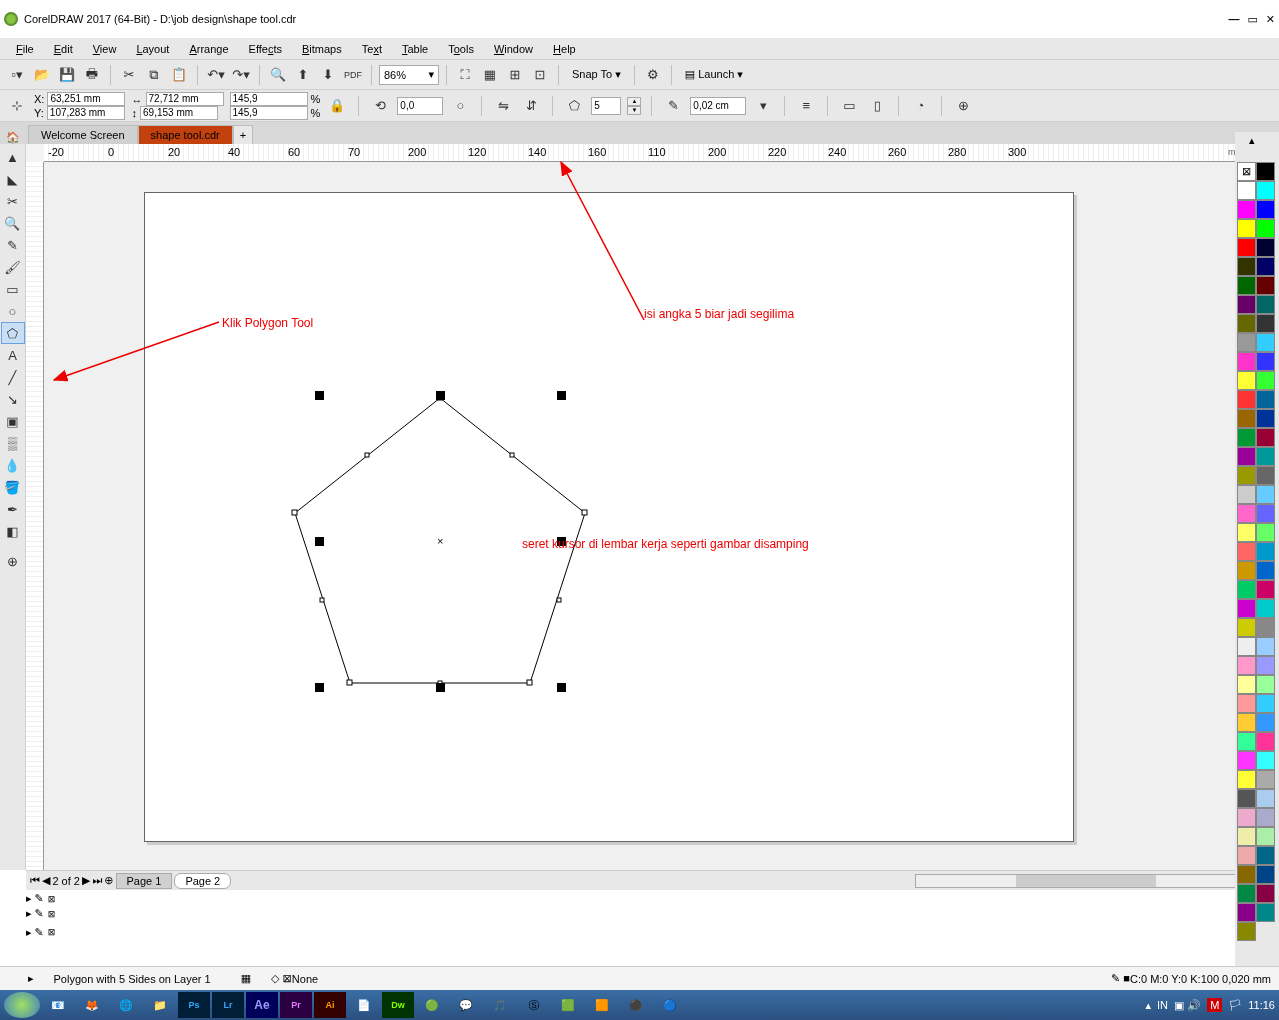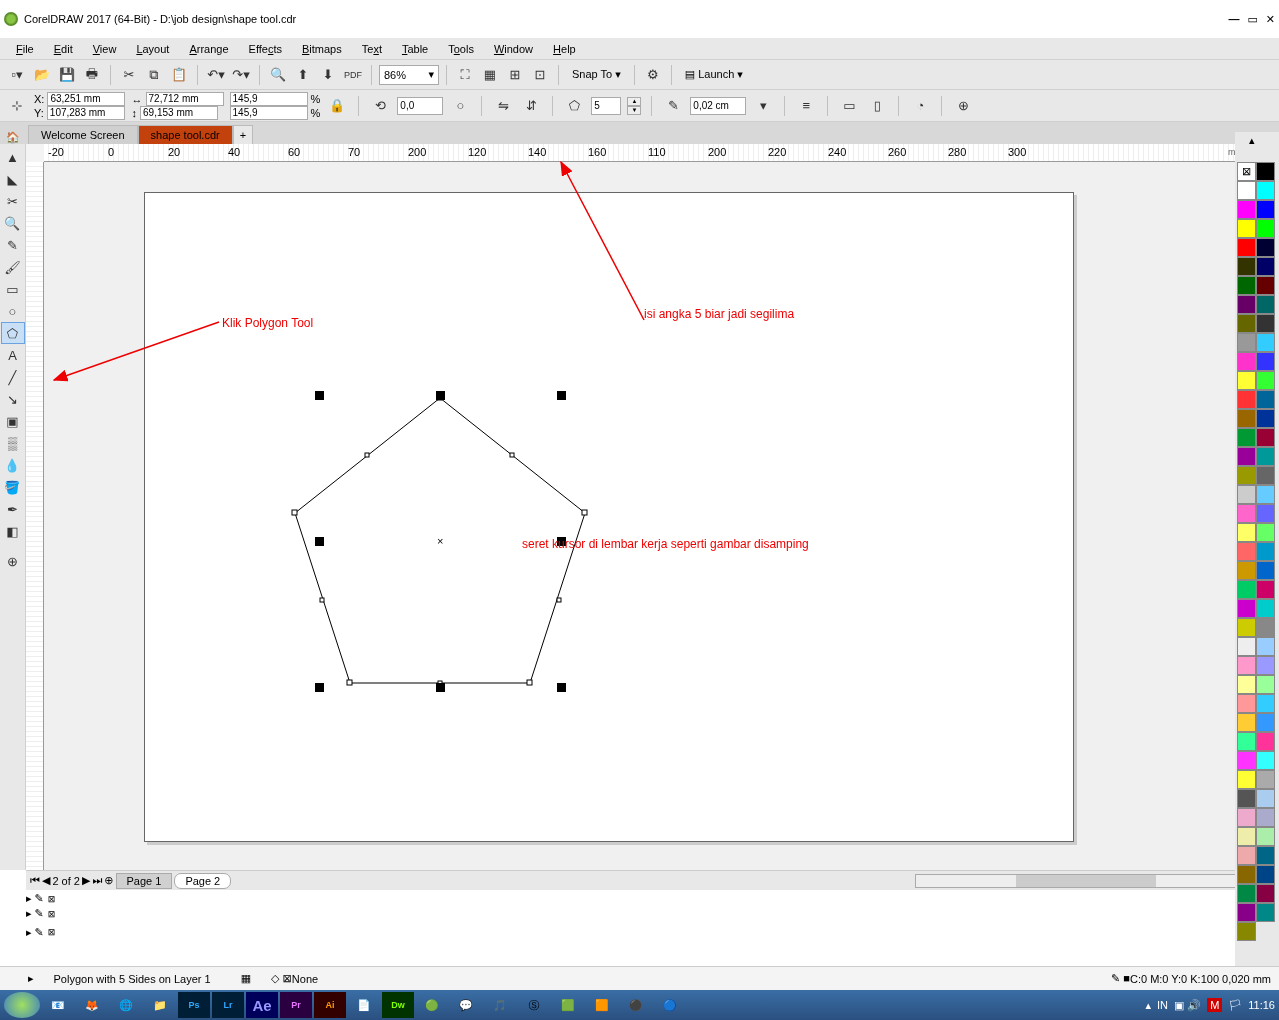--- a/index.html
+++ b/index.html
@@ -541,21 +541,21 @@
 </div>
 
 <div class="taskbar">
   <div class="start"></div>
   <div class="tbitem">📧</div>
   <div class="tbitem">🦊</div>
   <div class="tbitem">🌐</div>
   <div class="tbitem">📁</div>
   <div class="tbitem" style="background:#001e36;color:#31a8ff;font-size:9px;font-weight:bold;">Ps</div>
   <div class="tbitem" style="background:#001e36;color:#31a8ff;font-size:9px;font-weight:bold;">Lr</div>
-  <div class="tbitem" style="background:#00005b;color:#9999ff;font-size:15px;font-weight:bold;">Ae</div>
+  <div class="tbitem" style="background:#00005b;color:#9999ff;font-size:12px;font-weight:bold;">Ae</div>
   <div class="tbitem" style="background:#2a0040;color:#ea77ff;font-size:9px;font-weight:bold;">Pr</div>
   <div class="tbitem" style="background:#330000;color:#ff9a00;font-size:9px;font-weight:bold;">Ai</div>
   <div class="tbitem">📄</div>
   <div class="tbitem" style="background:#003300;color:#7fff00;font-size:9px;font-weight:bold;">Dw</div>
   <div class="tbitem">🟢</div>
   <div class="tbitem">💬</div>
   <div class="tbitem">🎵</div>
   <div class="tbitem">Ⓢ</div>
   <div class="tbitem">🟩</div>
   <div class="tbitem">🟧</div>

